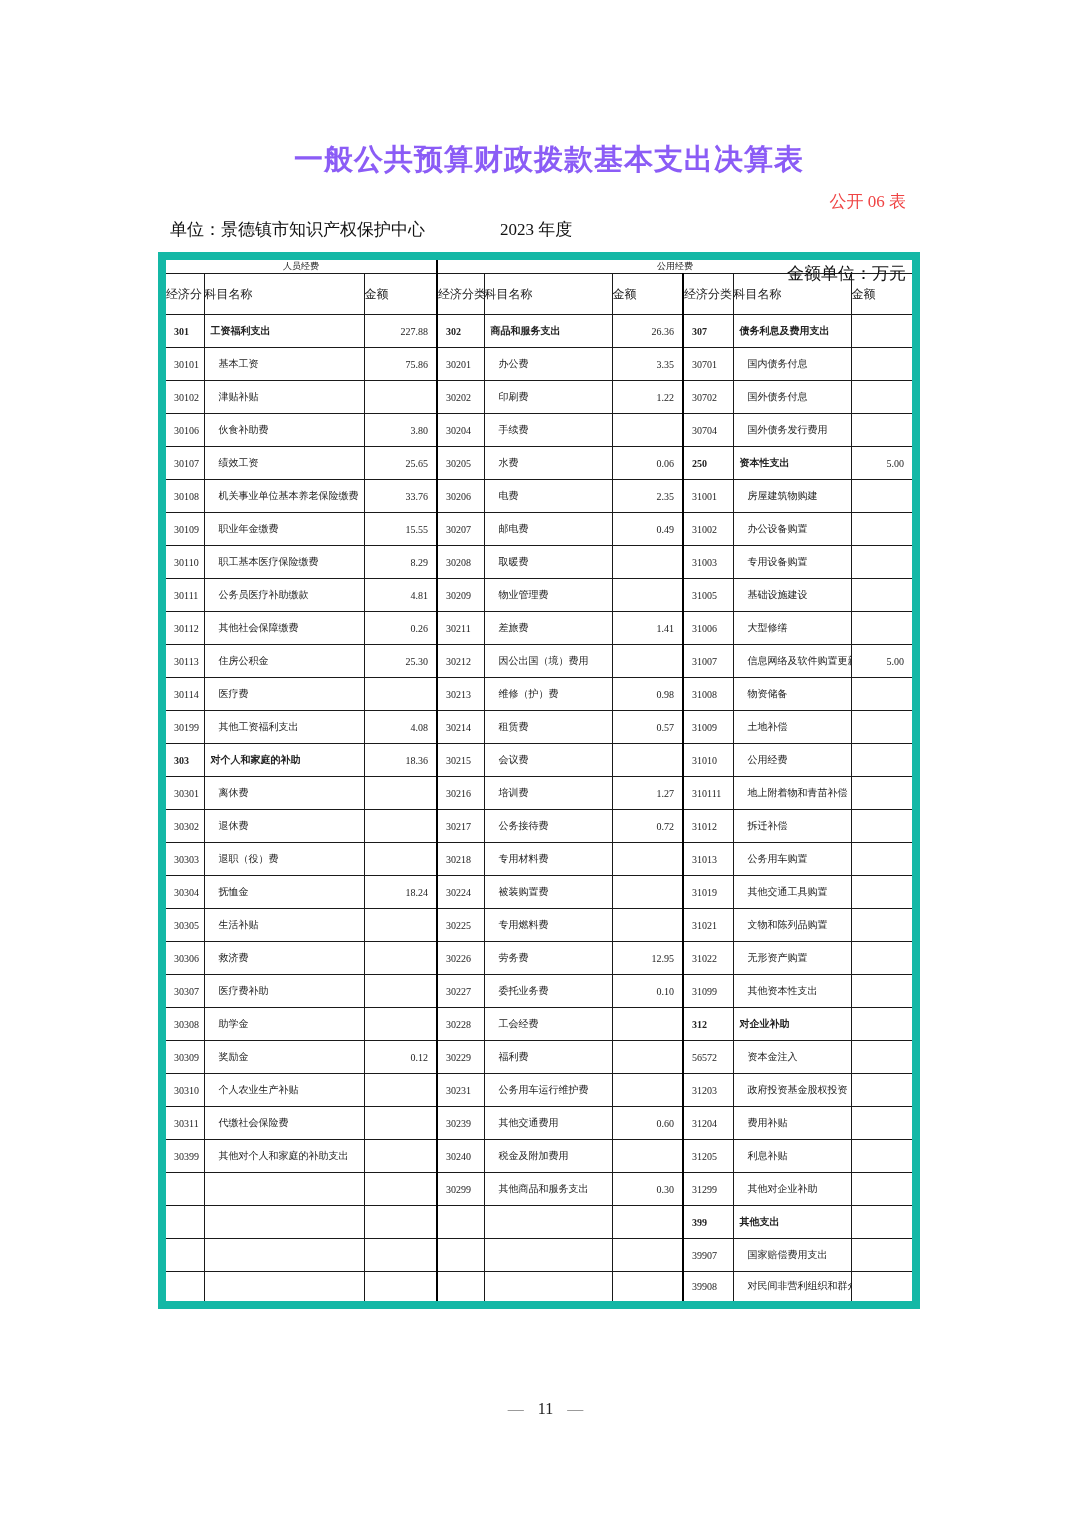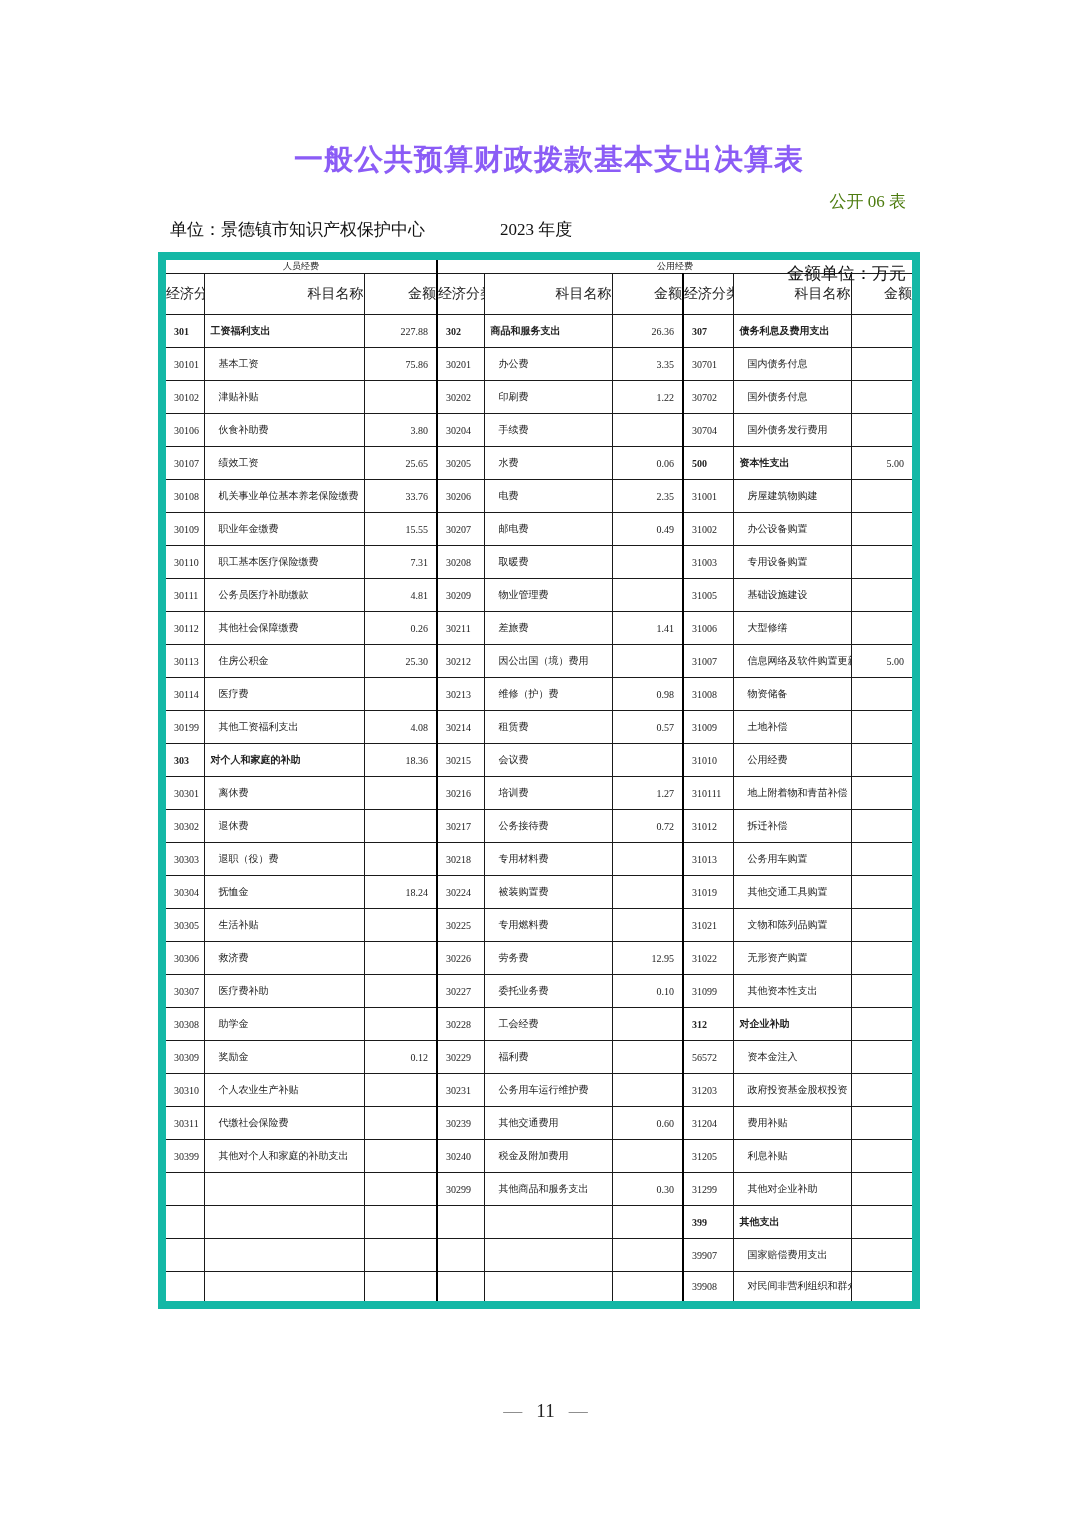--- a/index.html
+++ b/index.html
@@ -12,50 +12,50 @@
   .page { position:absolute; inset:0; background:#fff; }
 
   .doc-title {
     position:absolute; top:140px; left:12px; width:100%;
     text-align:center;
     font-family:"Liberation Sans","DejaVu Sans",sans-serif;
     font-weight:bold; font-size:29px; letter-spacing:1px; color:#8b5cf6;
   }
   .table-no {
     position:absolute; top:190px; right:168px;
-    font-size:17px; color:#4d7c0f;
+    font-size:17px; color:#ef4444;
   }
   .meta-unit   { position:absolute; top:218px; left:170px;  font-size:17px; }
   .meta-year   { position:absolute; top:218px; left:500px;  font-size:17px; }
   .meta-amtunit{ position:absolute; top:218px; right:168px; font-size:17px;margin-top:44px; }
 
   table.budget {
     position:absolute; top:252px; left:158px; width:754px;
     border-collapse:collapse; table-layout:fixed;
     border:8px solid #14b8a6;
   }
   table.budget th, table.budget td {
     border:1px solid #1a1a1a;
     font-size:10px; color:#222;
     overflow:hidden; white-space:nowrap;
     vertical-align:middle;
   }
   tr.group-hdr th { height:14px; font-size:9px; font-weight:normal; text-align:center; }
-  tr.col-hdr  th { height:41px; font-size:14px; font-weight:normal; text-align:right; }
+  tr.col-hdr  th { height:41px; font-size:12px; font-weight:normal; text-align:left; }
   tbody tr { height:33px; }
   td.code { text-align:left; padding-left:8px; }
   td.name { text-align:left; padding-left:6px; }
   td.name.indent { padding-left:14px; }
   td.amt  { text-align:right; padding-right:8px; }
   .b { font-weight:bold; color:#000; }
   .sec-r { border-right-width:2px !important; border-right-color:#000 !important; }
 
   .page-num {
     position:absolute; top:1400px; left:0; width:100%;
-    text-align:center; font-size:19px; color:#222;padding-left:17px;
+    text-align:center; font-size:16px; color:#222;padding-left:17px;
   }
   .page-num .dash { color:#8a8a8a; padding:0 14px; }
 </style>
 </head>
 <body>
 
 <div class="page">
 
   <div class="doc-title">一般公共预算财政拨款基本支出决算表</div>
 
@@ -139,21 +139,21 @@
           <td class="name indent">国外债务发行费用</td>
           <td class="amt"></td>
         </tr>
         <tr>
           <td class="code">30107</td>
           <td class="name indent">绩效工资</td>
           <td class="amt sec-r">25.65</td>
           <td class="code">30205</td>
           <td class="name indent">水费</td>
           <td class="amt sec-r">0.06</td>
-          <td class="code b">500</td>
+          <td class="code b">250</td>
           <td class="name b">资本性支出</td>
           <td class="amt">5.00</td>
         </tr>
         <tr>
           <td class="code">30108</td>
           <td class="name indent">机关事业单位基本养老保险缴费</td>
           <td class="amt sec-r">33.76</td>
           <td class="code">30206</td>
           <td class="name indent">电费</td>
           <td class="amt sec-r">2.35</td>
@@ -168,21 +168,21 @@
           <td class="code">30207</td>
           <td class="name indent">邮电费</td>
           <td class="amt sec-r">0.49</td>
           <td class="code">31002</td>
           <td class="name indent">办公设备购置</td>
           <td class="amt"></td>
         </tr>
         <tr>
           <td class="code">30110</td>
           <td class="name indent">职工基本医疗保险缴费</td>
-          <td class="amt sec-r">7.31</td>
+          <td class="amt sec-r">8.29</td>
           <td class="code">30208</td>
           <td class="name indent">取暖费</td>
           <td class="amt sec-r"></td>
           <td class="code">31003</td>
           <td class="name indent">专用设备购置</td>
           <td class="amt"></td>
         </tr>
         <tr>
           <td class="code">30111</td>
           <td class="name indent">公务员医疗补助缴款</td>

